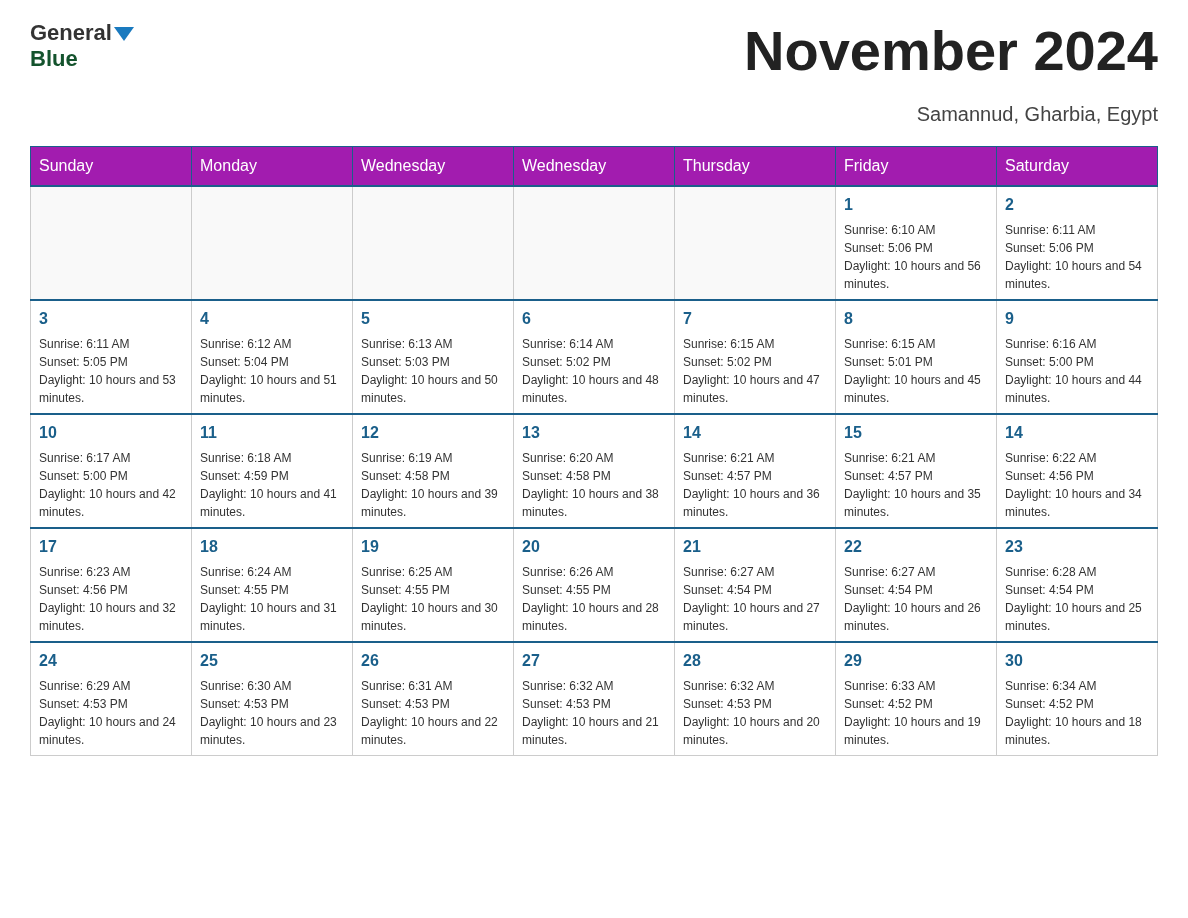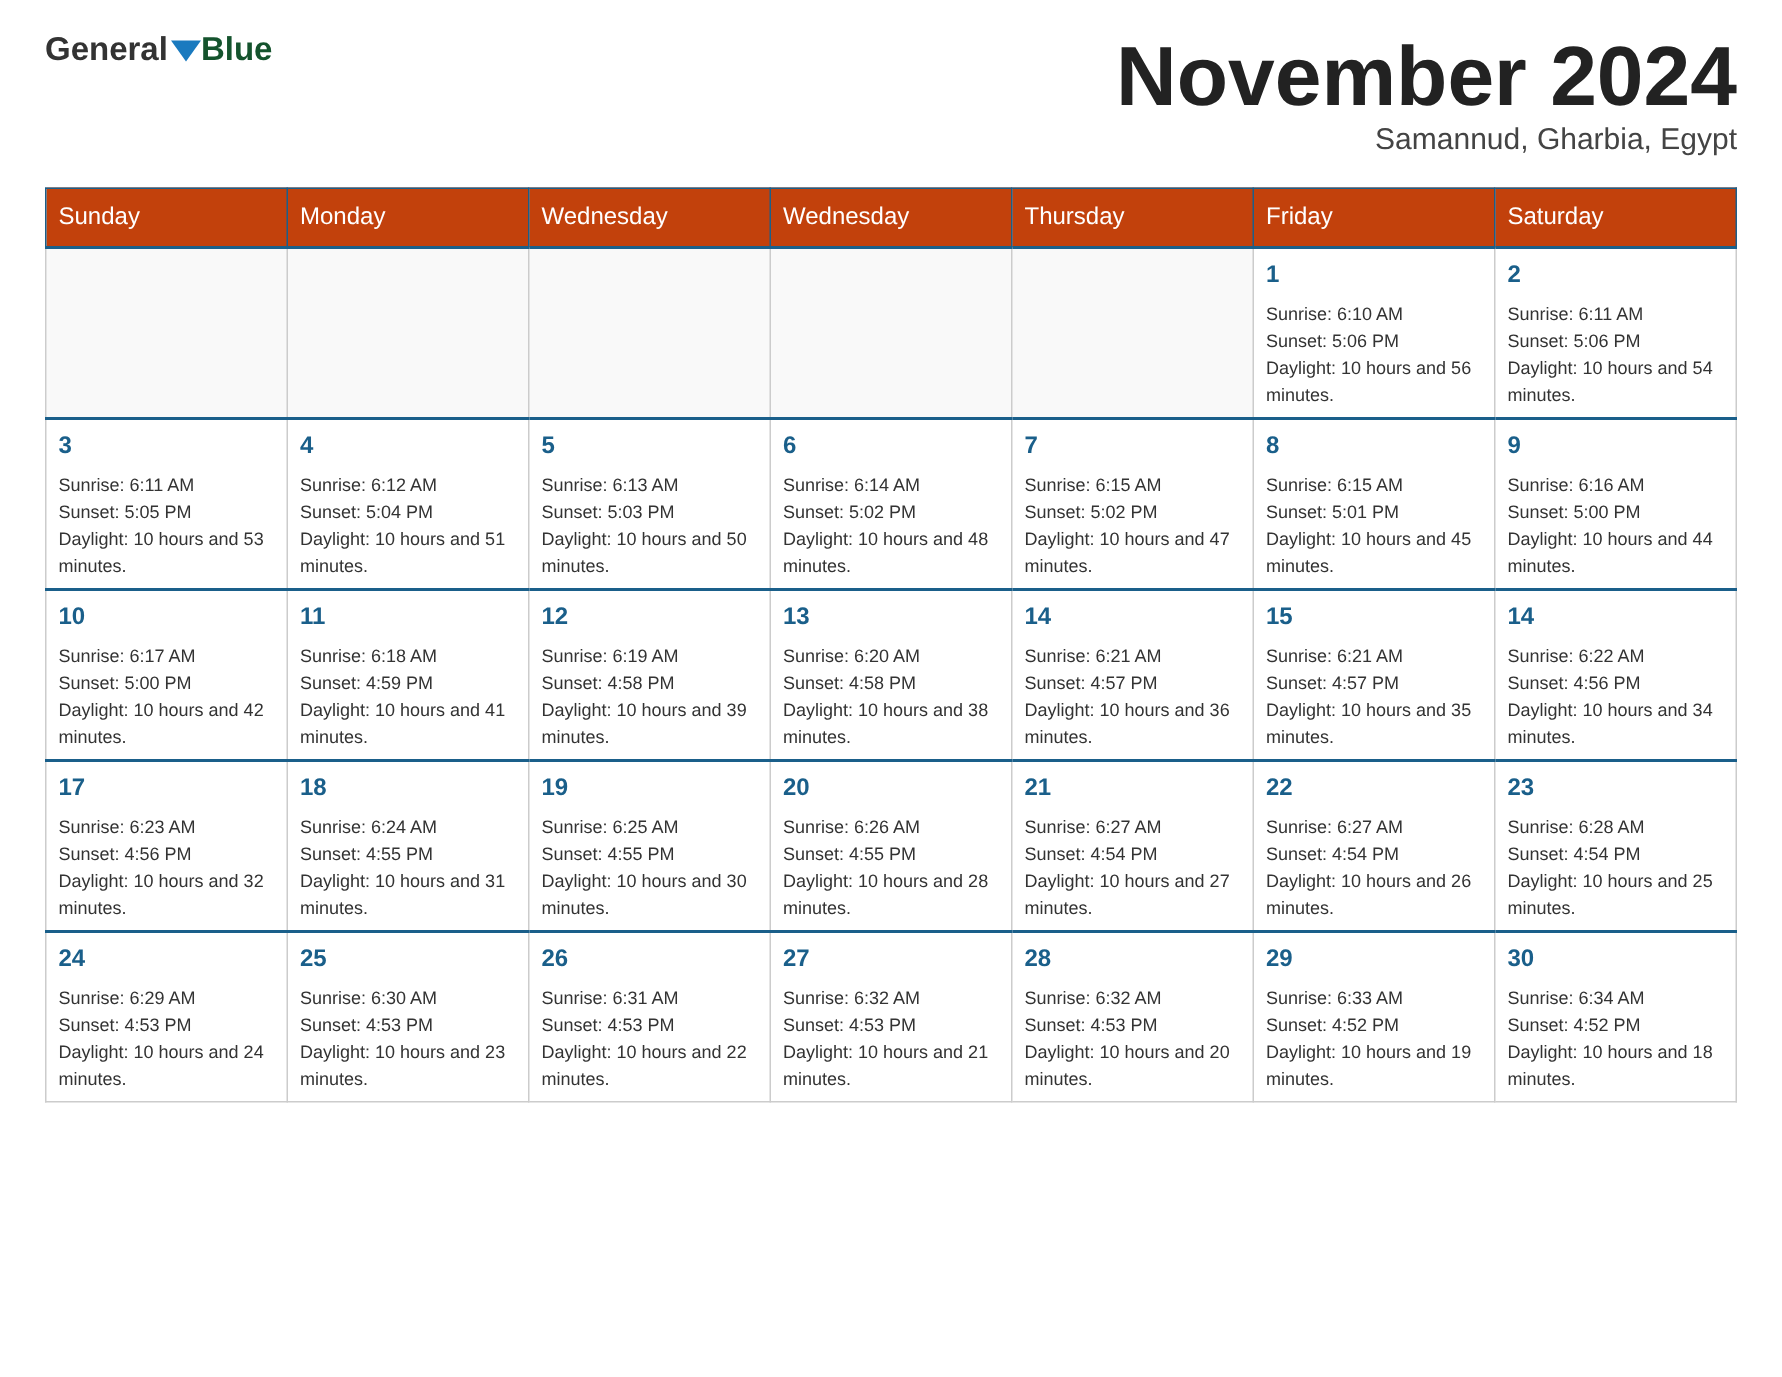--- a/index.html
+++ b/index.html
@@ -10,22 +10,22 @@
       color: #333;
     }
     .header {
       display: flex;
       justify-content: space-between;
       align-items: flex-start;
       margin-bottom: 20px;
     }
     .logo {
       display: flex;
-      flex-direction: row;
-      align-items: center;
+      flex-direction: column;
+      align-items: flex-start;
     }
     .logo-general {
       font-size: 22px;
       font-weight: bold;
       color: #333;
       display: flex;
       align-items: center;
     }
     .logo-blue {
       font-size: 22px;
@@ -47,28 +47,28 @@
     }
     .month-title {
       font-size: 56px;
       font-weight: bold;
       color: #222;
       line-height: 1.1;
     }
     .location {
       font-size: 20px;
       color: #444;
-      margin-top: 0;
+      margin-top: 21px;
     }
     .calendar {
       width: 100%;
       border-collapse: collapse;
     }
     .calendar th {
-      background-color: #c2410c;
+      background-color: #a21caf;
       color: #fff;
       padding: 10px 8px;
       font-size: 16px;
       font-weight: normal;
       text-align: left;
       border: 1px solid #1a5f8a;
     }
     .calendar td {
       vertical-align: top;
       border: 1px solid #ccc;

